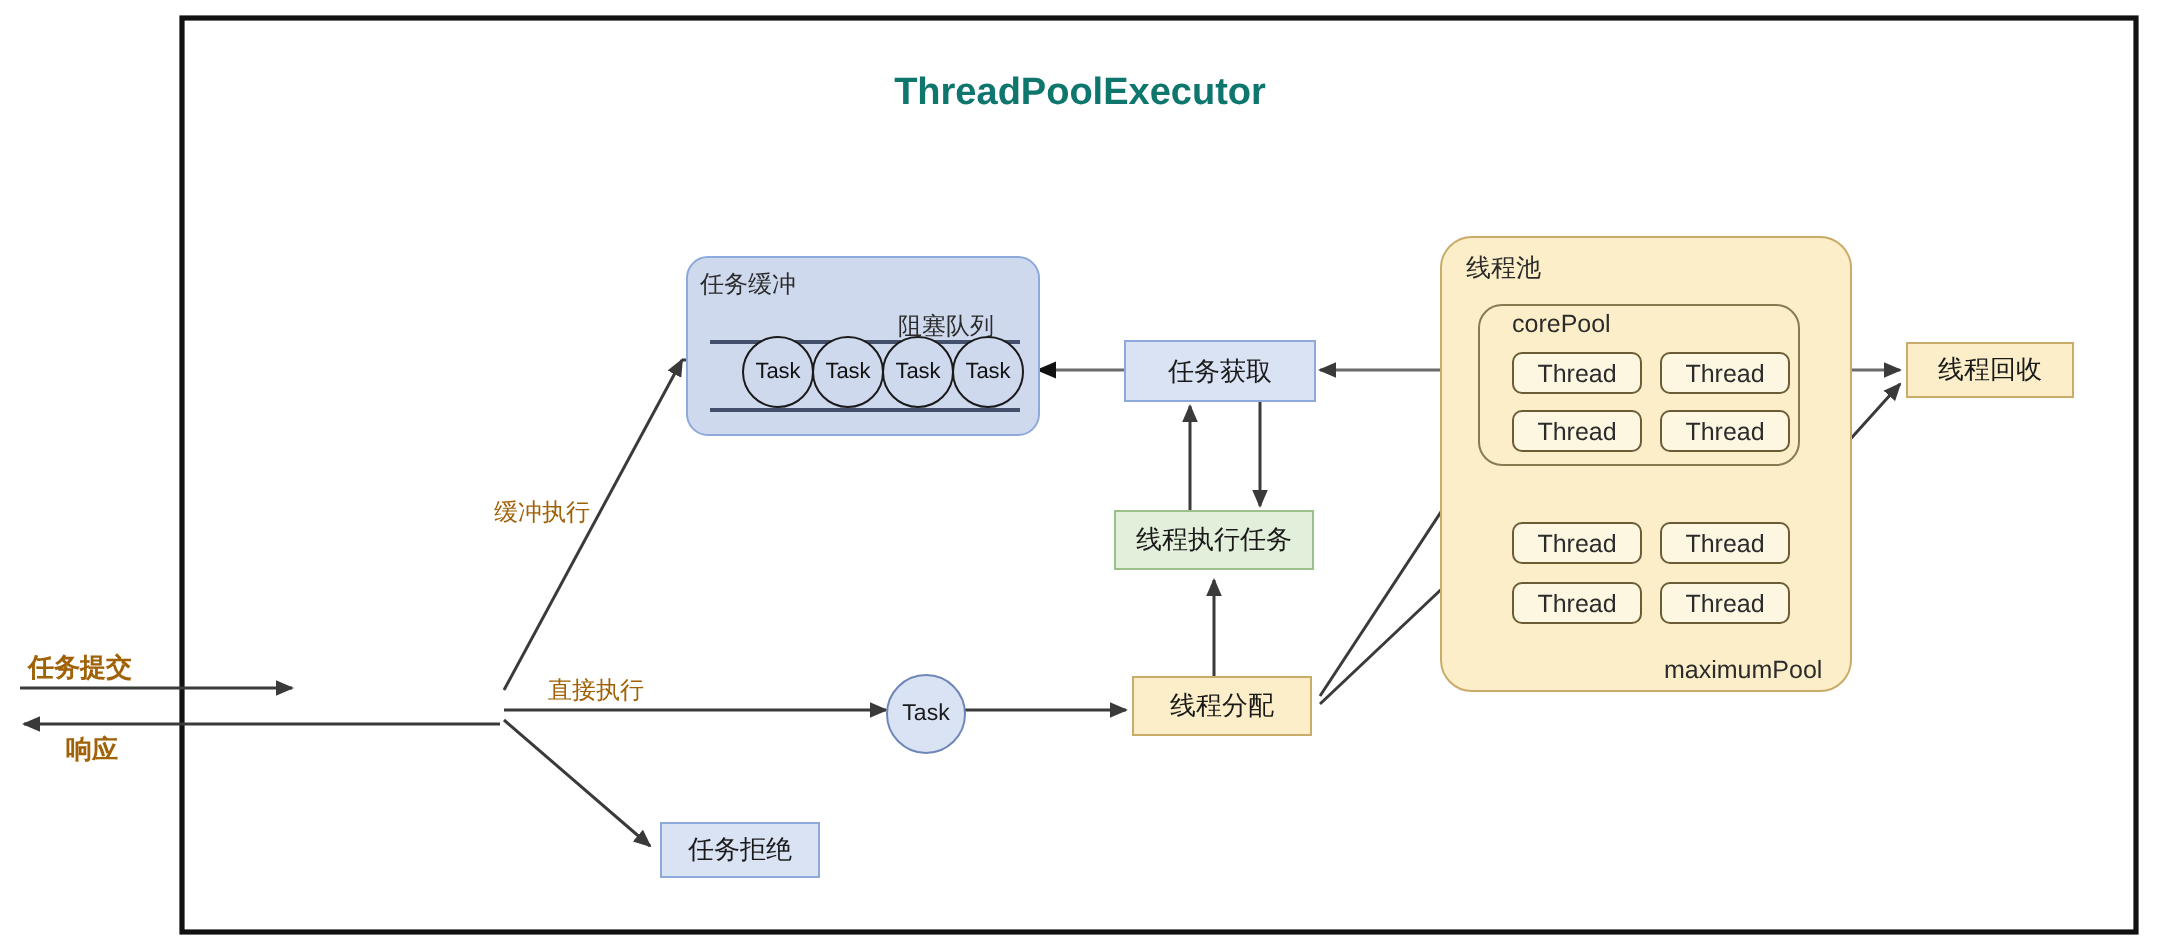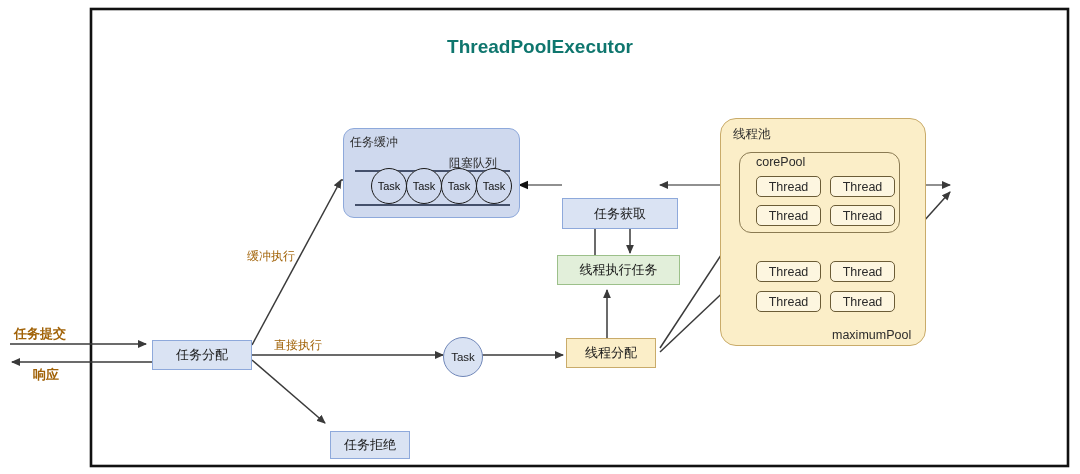--- a/index.html
+++ b/index.html
@@ -110,26 +110,26 @@
   <div class="thread-chip" style="left:756px;top:205px;width:65px;height:21px;">Thread</div>
   <div class="thread-chip" style="left:830px;top:205px;width:65px;height:21px;">Thread</div>
 
   <div class="thread-chip" style="left:756px;top:261px;width:65px;height:21px;">Thread</div>
   <div class="thread-chip" style="left:830px;top:261px;width:65px;height:21px;">Thread</div>
   <div class="thread-chip" style="left:756px;top:291px;width:65px;height:21px;">Thread</div>
   <div class="thread-chip" style="left:830px;top:291px;width:65px;height:21px;">Thread</div>
 
   <div class="inner-title" style="left:832px;top:328px;">maximumPool</div>
 
-  <div class="node blue-box" style="left:152px;top:340px;width:100px;height:30px;">任务分配</div>
 
-  <div class="node blue-box" style="left:330px;top:411px;width:80px;height:28px;margin-top:20px;">任务拒绝</div>
+  <div class="node blue-box" style="left:330px;top:411px;width:80px;height:28px;">任务拒绝</div>
 
   <div class="task-circle" style="left:443px;top:337px;width:38px;height:38px;">Task</div>
 
   <div class="node yellow-box" style="left:566px;top:338px;width:90px;height:30px;">线程分配</div>
 
-  <div class="node blue-box" style="left:562px;top:170px;width:116px;height:31px;margin-top:28px;">任务获取</div>
+  <div class="node blue-box" style="left:562px;top:170px;width:96px;height:31px;">任务获取</div>
 
-  <div class="node green-box" style="left:557px;top:255px;width:123px;height:30px;">线程执行任务</div>
+  <div class="node green-box" style="left:557px;top:255px;width:100px;height:30px;">线程执行任务</div>
 
+  <div class="node yellow-box" style="left:953px;top:171px;width:84px;height:28px;">线程回收</div>
 
 </div>
 
 </body></html>

